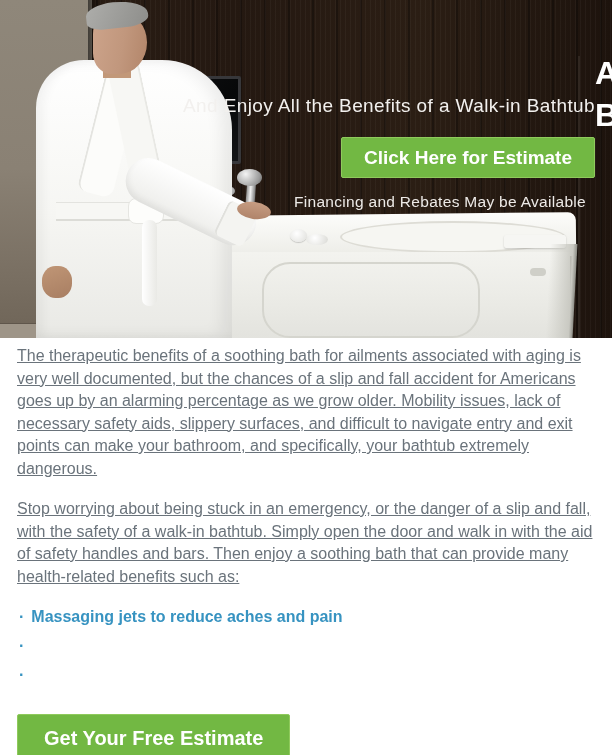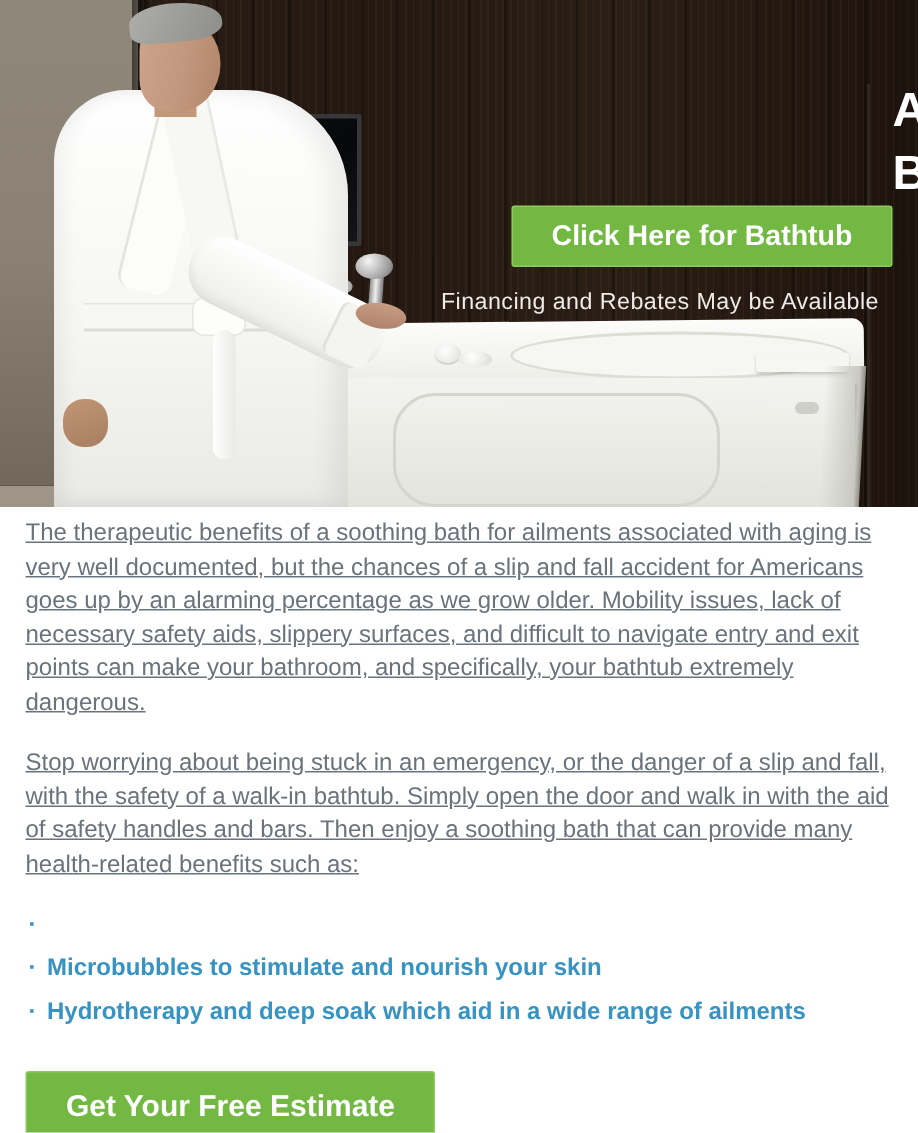--- a/index.html
+++ b/index.html
@@ -135,34 +135,34 @@
   <div class="man-hand"></div>
   <div class="man-neck"></div>
   <div class="man-hair"></div>
   <div class="man-face"></div>
   <div class="man-hair-front"></div>
 
   <div class="hero-title">
     <div>Make Your Bathroom</div>
     <div>Safe Again</div>
   </div>
-  <div class="hero-cta">Click Here for Bathtub</div>
+  <div class="hero-subtitle">And Enjoy All the Benefits of a Walk-in Bathtub</div>
+  <div class="hero-cta">Click Here for Estimate</div>
   <div class="hero-note">Financing and Rebates May be Available</div>
 </div>
 
 <div class="content">
   <p>The therapeutic benefits of a soothing bath for ailments associated with aging is very well documented, but the chances of a slip and fall accident for Americans goes up by an alarming percentage as we grow older. Mobility issues, lack of necessary safety aids, slippery surfaces, and difficult to navigate entry and exit points can make your bathroom, and specifically, your bathtub extremely dangerous.</p>
   <p>Stop worrying about being stuck in an emergency, or the danger of a slip and fall, with the safety of a walk-in bathtub. Simply open the door and walk in with the aid of safety handles and bars. Then enjoy a soothing bath that can provide many health-related benefits such as:</p>
   <ul class="benefits">
     <li>
       <span class="bullet-dot">·</span>
+      <span>Massaging jets to reduce aches and pain</span>
     </li>
     <li>
       <span class="bullet-dot">·</span>
-      <span>Microbubbles to stimulate and nourish your skin</span>
     </li>
     <li>
       <span class="bullet-dot">·</span>
-      <span>Hydrotherapy and deep soak which aid in a wide range of ailments</span>
     </li>
   </ul>
   <div class="estimate-cta">Get Your Free Estimate</div>
 </div>
 
 </body></html>

